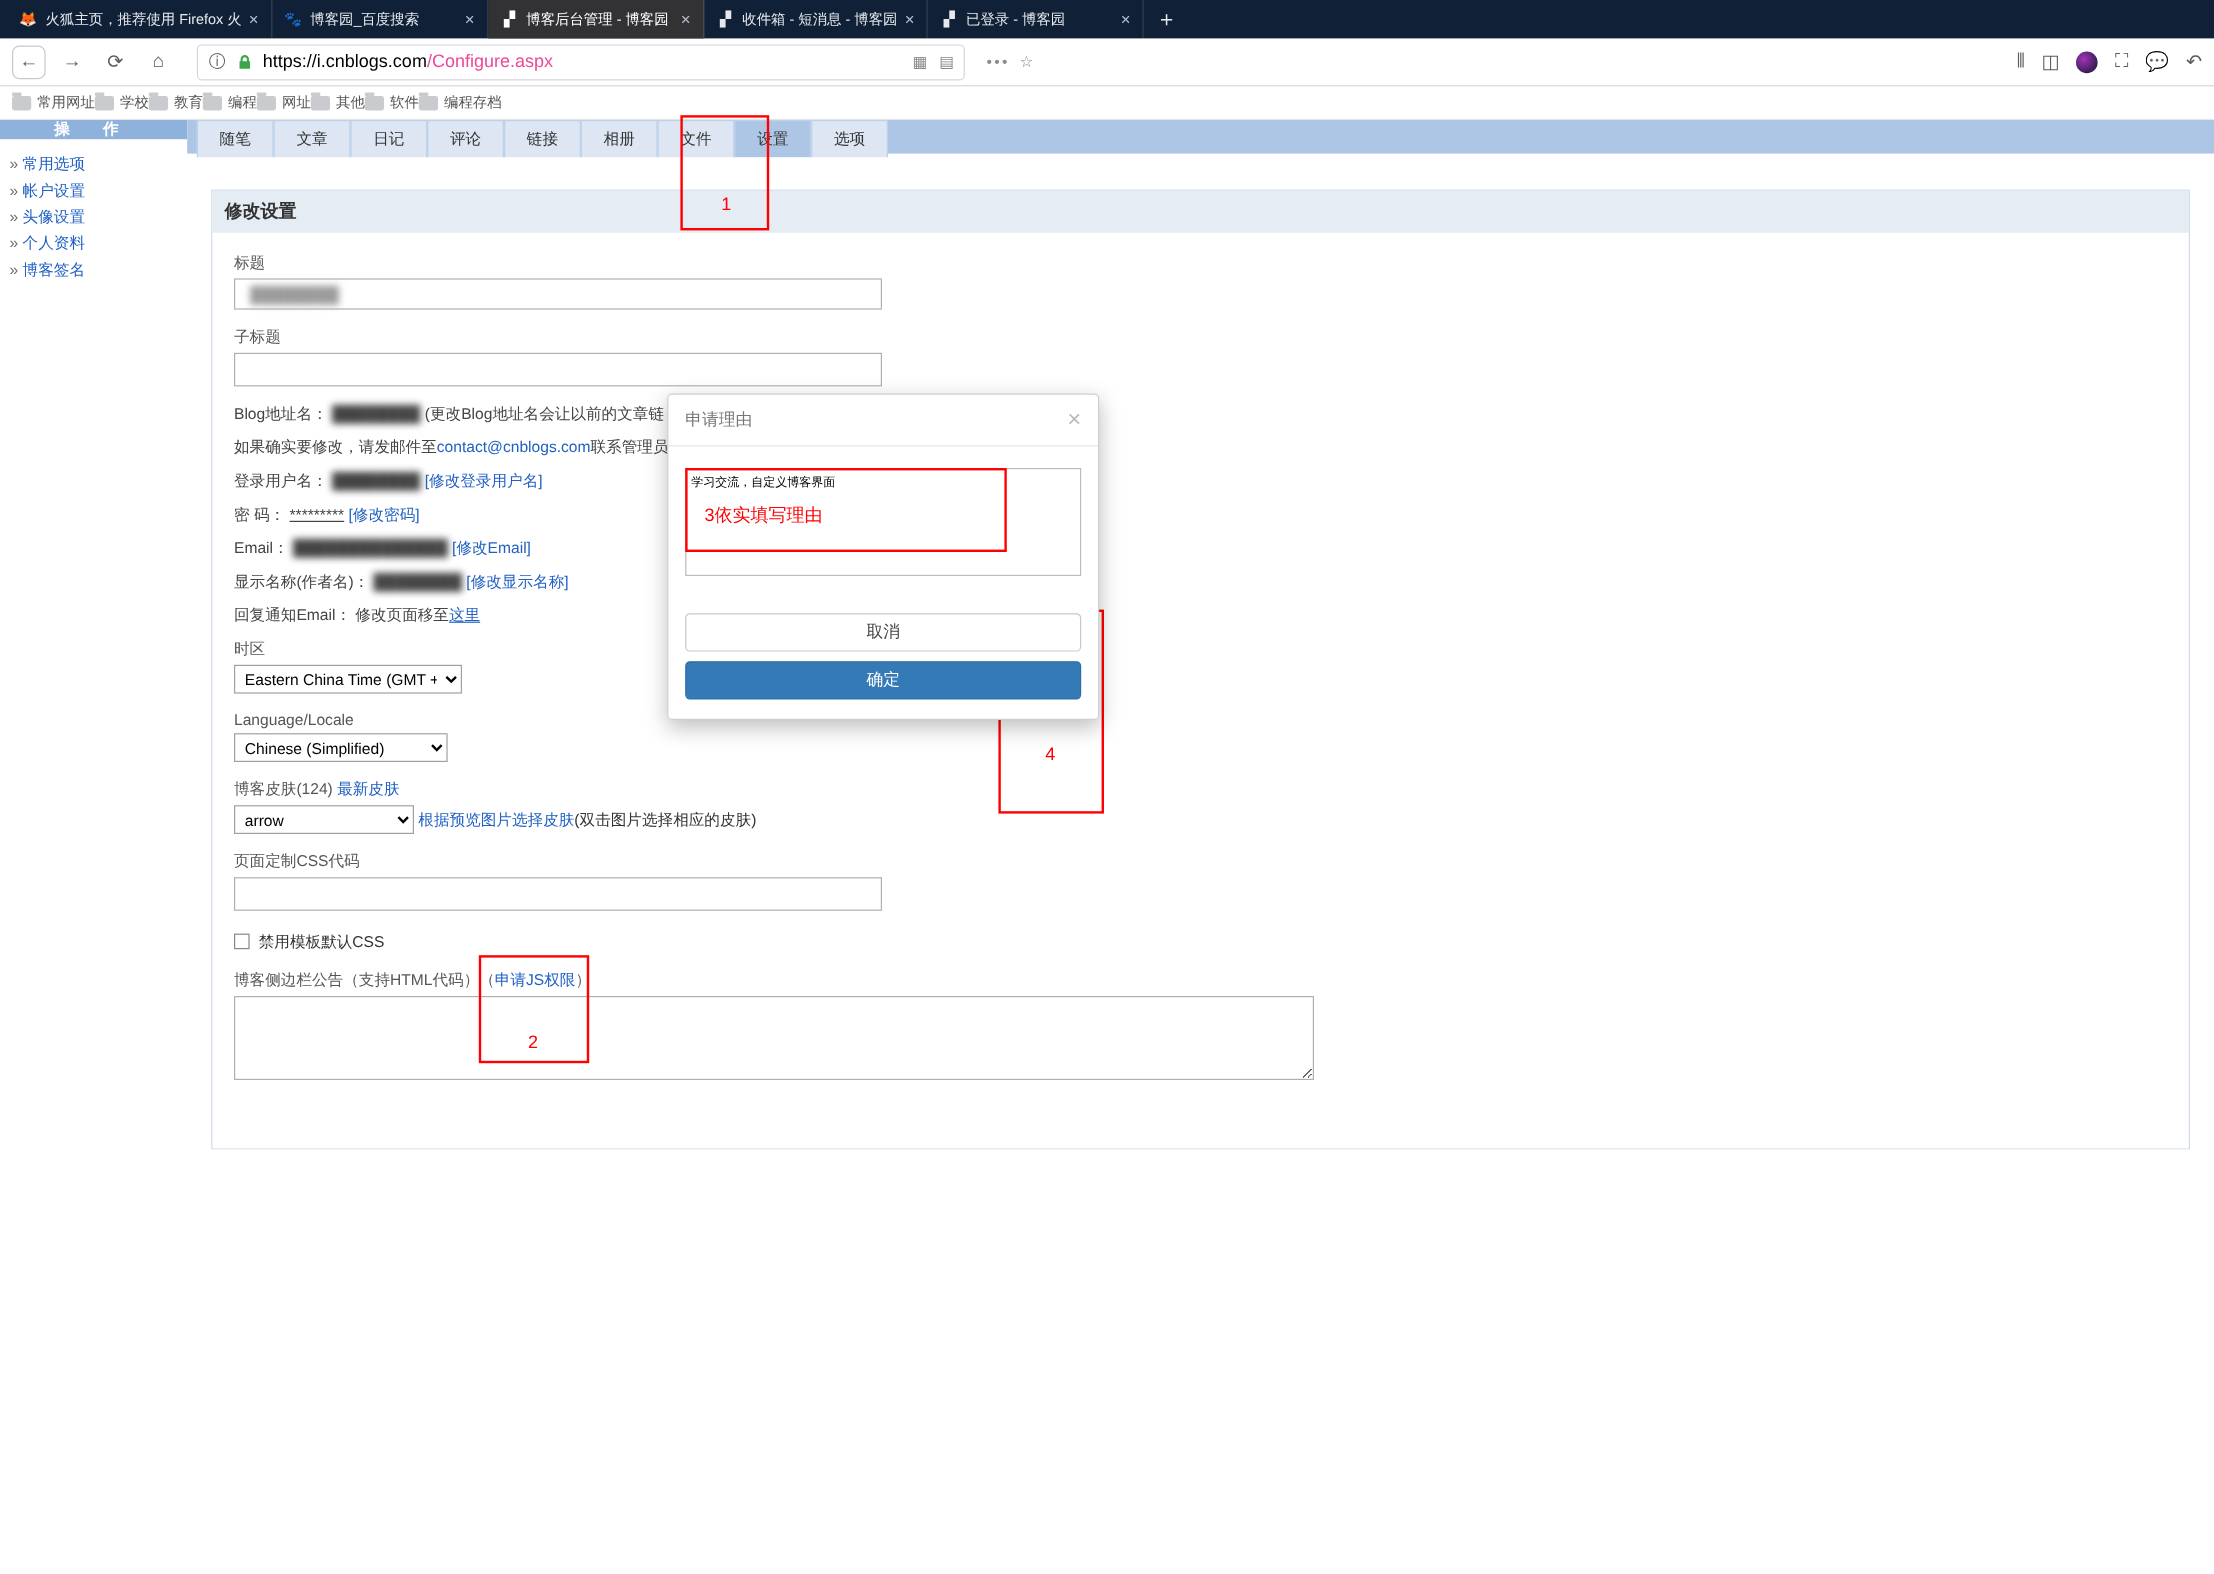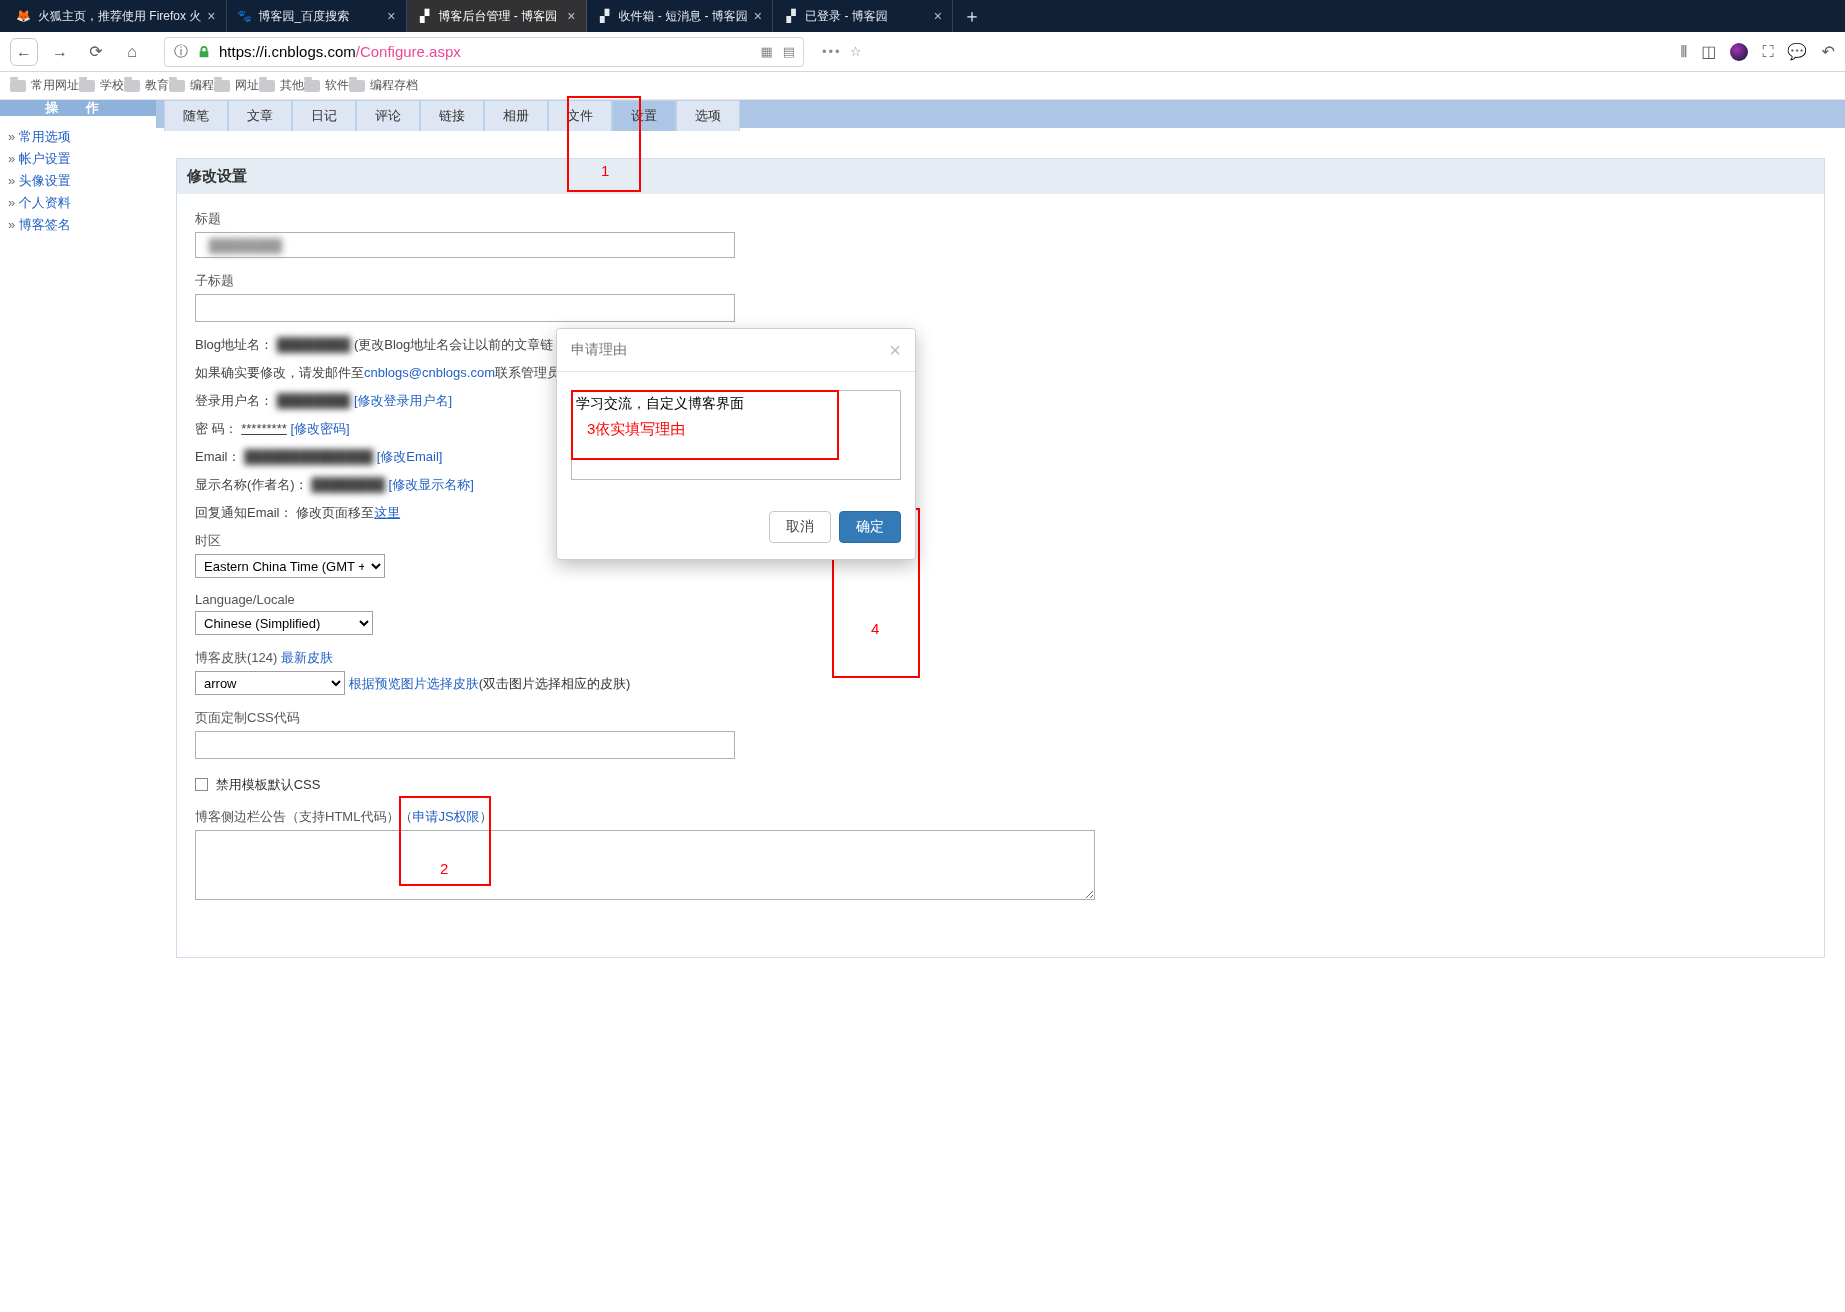--- a/index.html
+++ b/index.html
@@ -119,25 +119,25 @@
     background:#fff; border:1px solid #ccd0d5; border-radius:4px;
     box-shadow:0 6px 18px rgba(0,0,0,.25); z-index:10;
   }
   .modal-head {
     padding:12px 14px; border-bottom:1px solid #e5e5e5; display:flex; align-items:center;
     color:#777; font-size:14px;
   }
   .modal-head .x { margin-left:auto; color:#bbb; font-size:20px; line-height:16px; }
   .modal-body { padding:18px 14px; }
   .modal-body textarea {
-    width:100%; height:90px; border:1px solid #b9bcc0; resize:none; padding:4px; font-size:14px;
+    width:100%; height:90px; border:1px solid #b9bcc0; resize:none; padding:4px; font-size:10px;
     font-family:inherit;
   }
   .modal-foot {
-    padding:10px 14px 16px; display:flex; justify-content:flex-end; gap:8px;
+    padding:10px 14px 16px; display:flex; gap:8px;flex-direction:column;
   }
   .btn {
     padding:6px 16px; border-radius:4px; border:1px solid #c5c9cc; background:#fff;
     color:#444; font-size:14px;
   }
   .btn.primary { background:#337ab7; color:#fff; border-color:#2e6da4; }
 
   .blur { filter: blur(3px); color:#9a9a9a; }
 </style>
 </head>
@@ -286,21 +286,21 @@
           <div class="fld-label">子标题</div>
           <input class="inp tall" value="" style="">
         </div>
 
         <div class="row-line">
           <span class="name">Blog地址名：</span>
           <span class="val blur">████████</span>
           <span>(更改Blog地址名会让以前的文章链</span>
         </div>
         <div class="row-line">
-          <span>如果确实要修改，请发邮件至</span><span class="link">cnblogs@cnblogs.com</span><span>联系管理员修</span>
+          <span>如果确实要修改，请发邮件至</span><span class="link">contact@cnblogs.com</span><span>联系管理员修</span>
         </div>
 
         <div class="row-line">
           <span class="name">登录用户名：</span>
           <span class="val blur">████████</span>
           <span class="link">[修改登录用户名]</span>
         </div>
         <div class="row-line">
           <span class="name">密      码：</span>
           <span class="val">*********</span>

